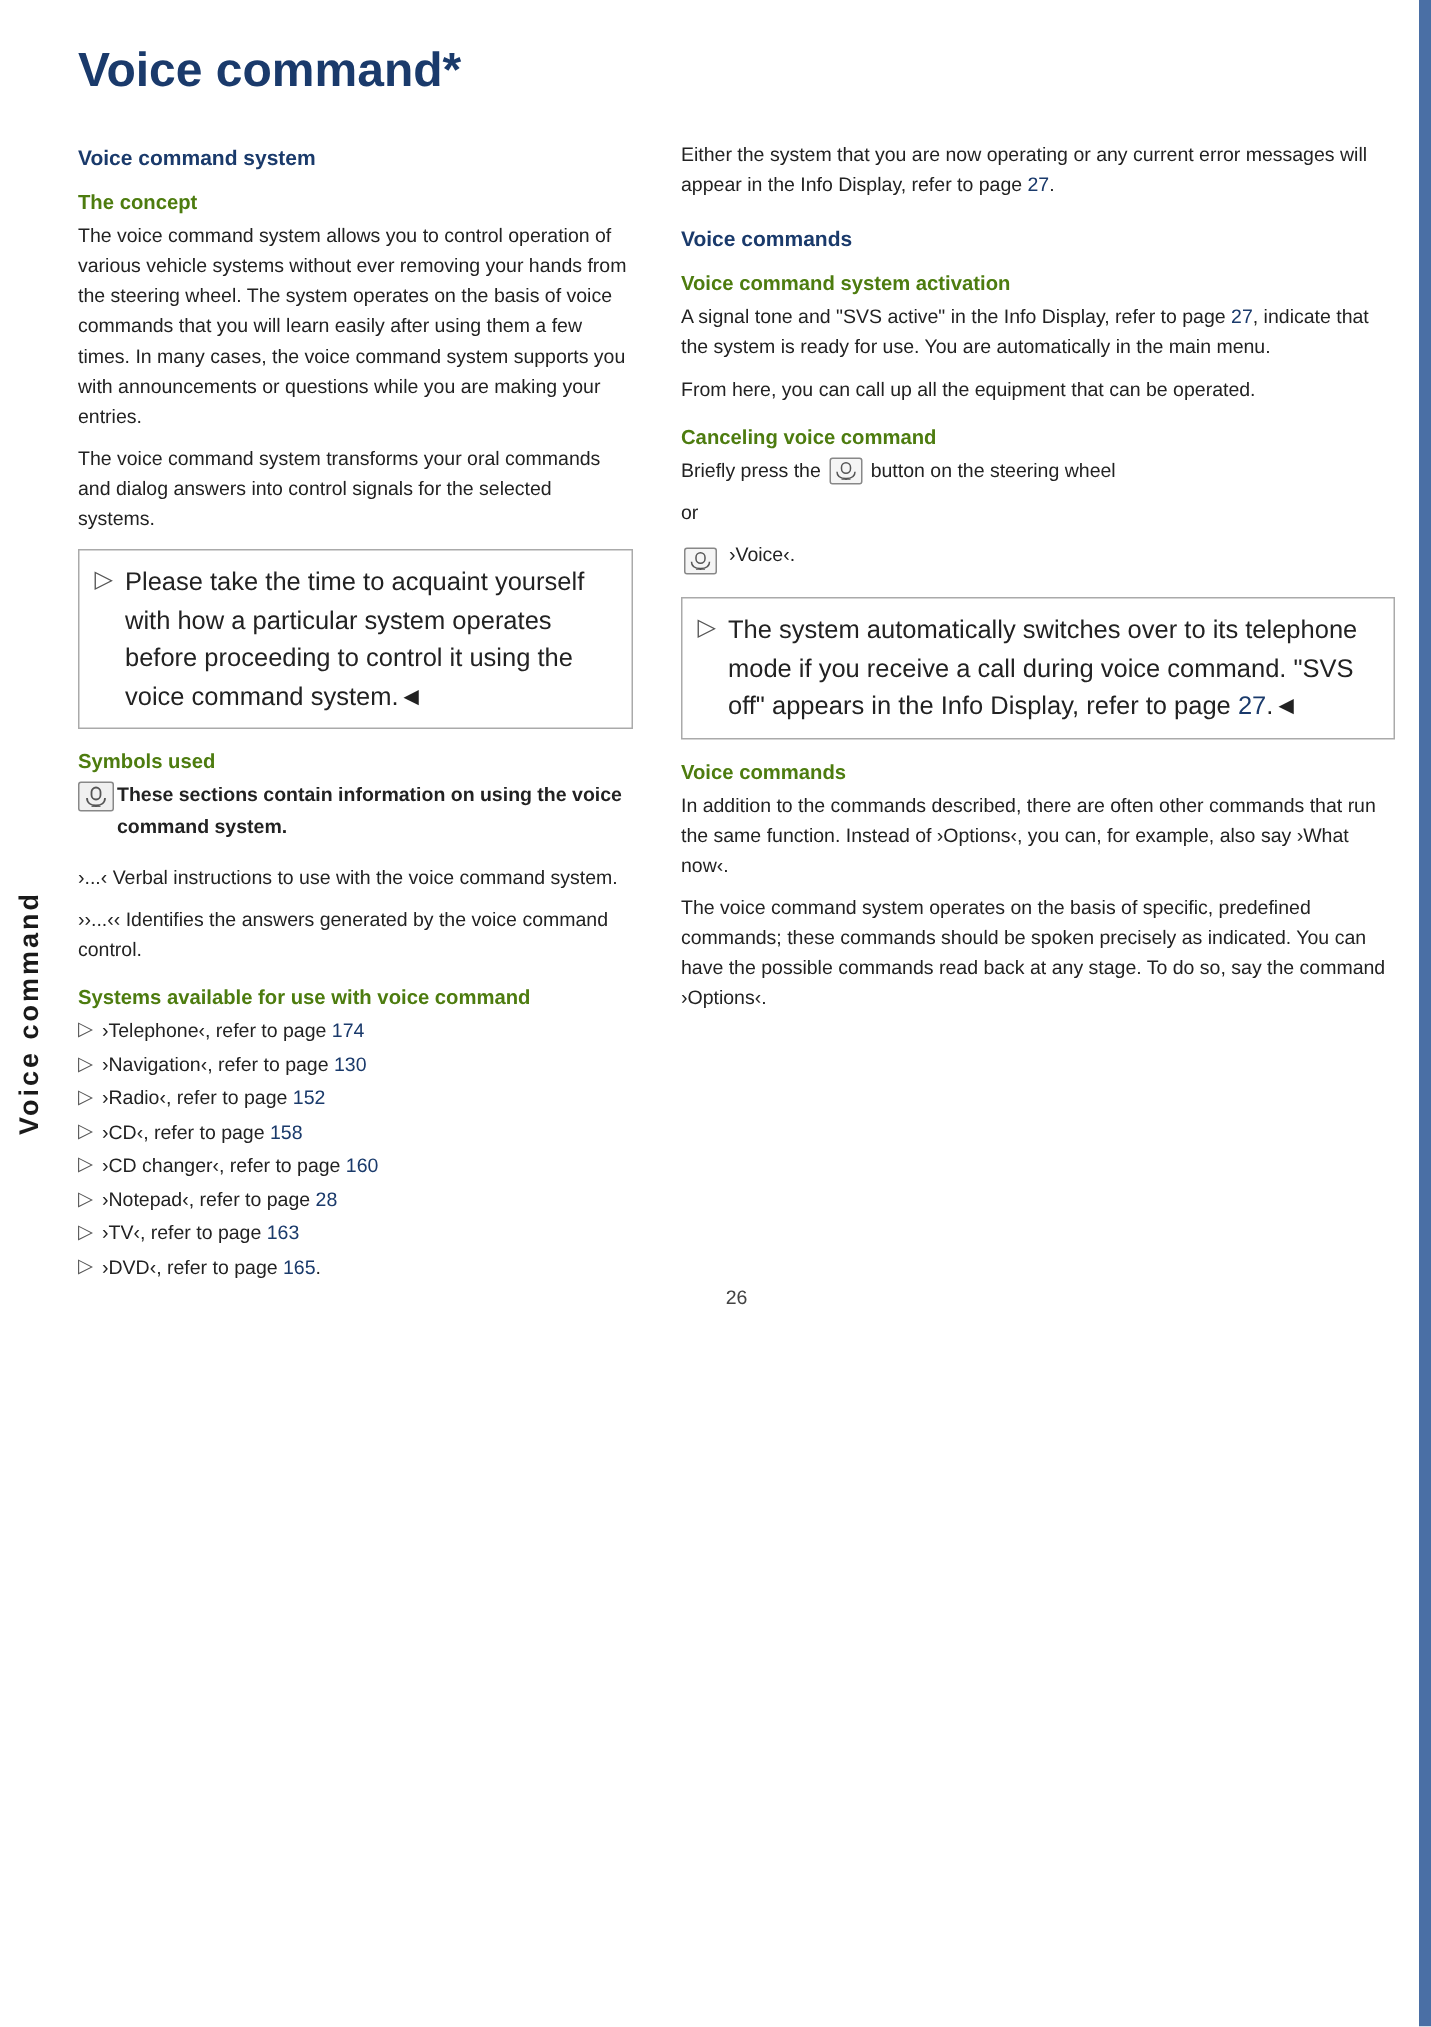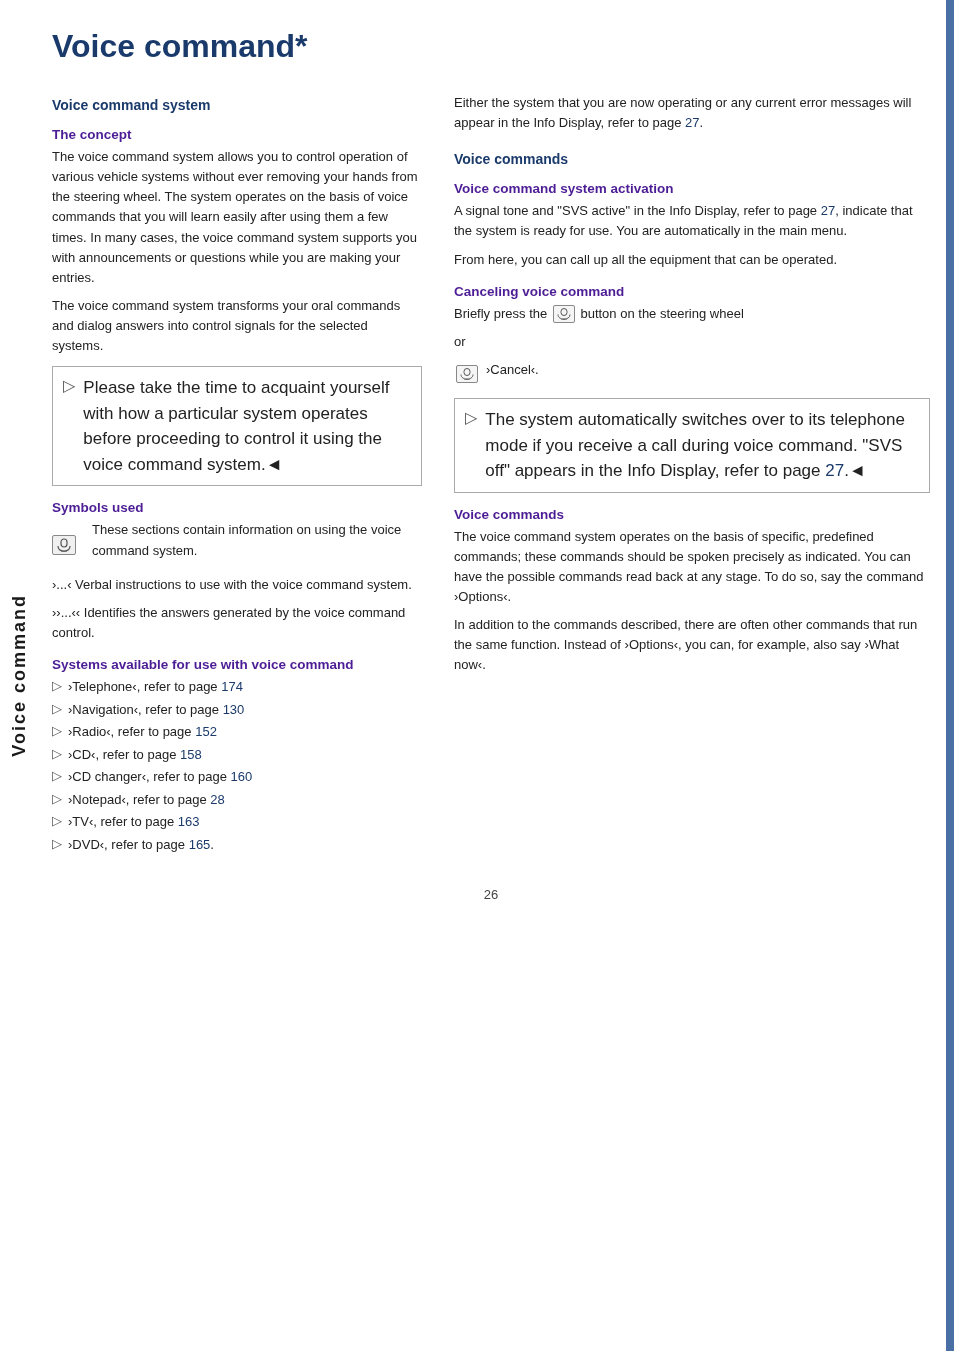--- a/index.html
+++ b/index.html
@@ -78,21 +78,21 @@
       font-weight: bold;
       color: #1a3a6b;
       margin-bottom: 10px;
       margin-top: 4px;
     }
 
     
     .sub-heading {
       font-size: 13.5px;
       font-weight: bold;
-      color: #4c1d95;
+      color: #4d7c0f;
       margin-bottom: 5px;
       margin-top: 14px;
     }
 
     
     .para {
       font-size: 13px;
       line-height: 1.55;
       color: #222;
       margin-bottom: 8px;
@@ -154,23 +154,24 @@
       border-radius: 2px;
       font-size: 9px;
       vertical-align: middle;
       margin: 0 2px;
       background: #f5f5f5;
     }
 
     
     .voice-icon-row {
       display: flex;
-      align-items: center;
-      gap: 16px;
+      align-items: flex-start;
+      gap: 2px;
       margin-bottom: 6px;
+      font-weight: bold;
     }
     .voice-icon {
       display: inline-flex;
       align-items: center;
       justify-content: center;
       width: 24px;
       height: 20px;
       border: 1px solid #888;
       border-radius: 2px;
       font-size: 9px;
@@ -183,21 +184,20 @@
     .cancel-row {
       display: flex;
       align-items: center;
       gap: 6px;
       margin: 6px 0;
     }
 
     
     .page-number {
       text-align: center;
-      margin-top: 30px;
       font-size: 13px;
       color: #444;
     }
   </style>
 </head>
 <body>
 
 <div class="side-label">
   <span class="side-label-text">Voice command</span>
 </div>
@@ -318,34 +318,34 @@
 
       <div class="cancel-row">
         <span class="icon-inline">
           <svg width="14" height="12" viewBox="0 0 14 12" fill="none">
             <rect x="4" y="0.5" width="6" height="7" rx="3" stroke="#555" stroke-width="1"></rect>
             <path d="M1 6.5c0 3 2.5 4.5 6 4.5s6-1.5 6-4.5" stroke="#555" stroke-width="1" fill="none"></path>
             <line x1="7" y1="11" x2="7" y2="12" stroke="#555" stroke-width="1"></line>
             <line x1="4" y1="12" x2="10" y2="12" stroke="#555" stroke-width="1"></line>
           </svg>
         </span>
-        <span class="para">›Cancel‹.</span>
+        <span class="para">›Voice‹.</span>
       </div>
 
 
       <div class="note-box">
         <span class="note-arrow">▷</span>
         <span class="note-text">
           The system automatically switches over to its telephone mode if you receive a call during voice command. "SVS off" appears in the Info Display, refer to page <span class="link">27</span>.<span>◄</span>
         </span>
       </div>
 
       <div class="sub-heading">Voice commands</div>
 
+      <p class="para">In addition to the commands described, there are often other commands that run the same function. Instead of ›Options‹, you can, for example, also say ›What now‹.</p>
       <p class="para">The voice command system operates on the basis of specific, predefined commands; these commands should be spoken precisely as indicated. You can have the possible commands read back at any stage. To do so, say the command ›Options‹.</p>
-      <p class="para">In addition to the commands described, there are often other commands that run the same function. Instead of ›Options‹, you can, for example, also say ›What now‹.</p>
 
     </div>
   </div>
 
   <div class="page-number">26</div>
 
 </div>
 
 </body></html>

